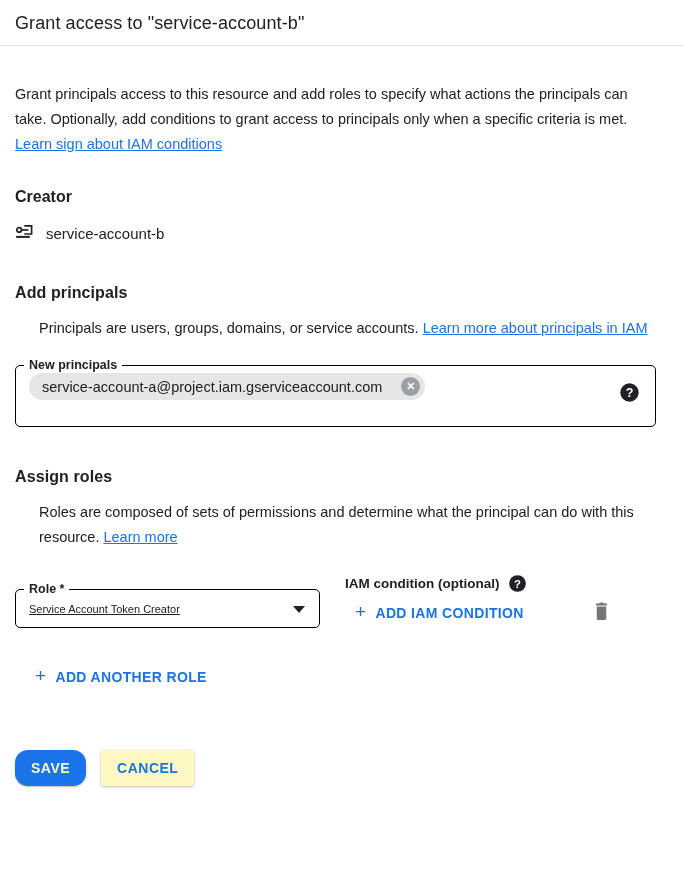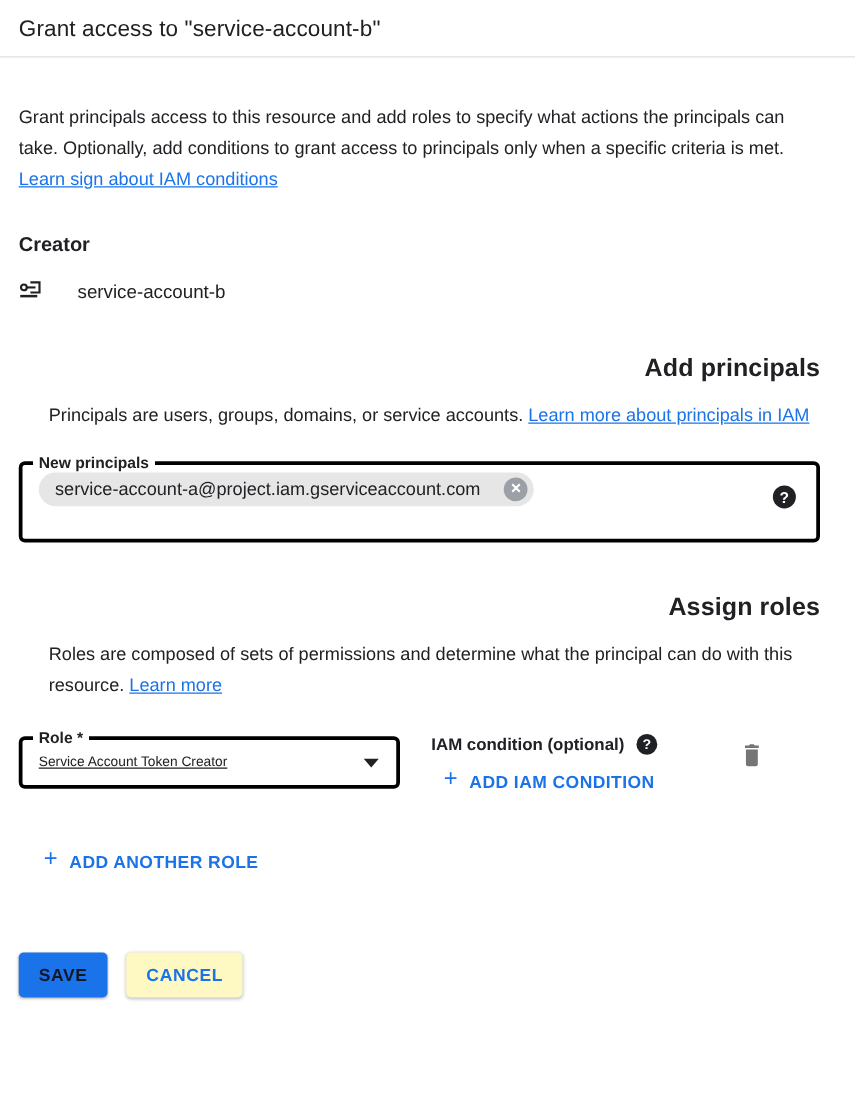--- a/index.html
+++ b/index.html
@@ -14,28 +14,28 @@
   .dialog-header { padding: 13px 16px 11px 15px; border-bottom: 1px solid #e0e0e0; }
   .dialog-title { font-size: 18px; font-weight: 400; color: #202124; letter-spacing: .1px; }
 
   .content { padding: 0 28px 0 15px; }
 
   .intro { margin-top: 36px; font-size: 14.5px; line-height: 25px; color: #202124; }
   a.link { color: #1a73e8; text-decoration: underline; cursor: pointer; }
 
   .section-heading-sm { margin-top: 31px; font-size: 16px; font-weight: 700; }
 
-  .resource-row { margin-top: 17px; display: flex; align-items: center; gap: 27px; font-size: 15px; }
+  .resource-row { margin-top: 17px; display: flex; align-items: center; gap: 11px; font-size: 15px; }
   .resource-row svg { display: block; }
 
-  .section-heading { margin-top: 41px; font-size: 20px; font-weight: 700; letter-spacing: .1px; text-align: right; }
+  .section-heading { margin-top: 41px; font-size: 16px; font-weight: 700; letter-spacing: .1px; }
   .section-desc { margin-top: 14px; font-size: 14.5px; line-height: 25px; margin-left: 24px; }
 
   fieldset.outlined {
-    border: 3px solid #000000; border-radius: 5px;
+    border: 1px solid #000000; border-radius: 5px;
     margin: 17px 0 0 0; padding: 0;
   }
   fieldset.outlined legend {
     font-size: 12.5px; font-weight: 700; color: #202124;
     margin-left: 8px; padding: 0 5px;
   }
   .principals-inner { position: relative; min-height: 54px; padding: 1px 50px 10px 13px; }
   .chip {
     display: inline-flex; align-items: center; gap: 19px;
     background: #e6e6e6; border-radius: 14px;
@@ -43,21 +43,21 @@
     cursor: default;
   }
   .chip-close {
     width: 19px; height: 19px; border-radius: 50%;
     background: #9aa0a6; color: #ffffff;
     font-size: 11px; font-weight: 700; line-height: 19px; text-align: center;
     cursor: pointer; user-select: none;
   }
   .field-help { position: absolute; top: 10px; right: 15px; cursor: pointer; }
 
-  .roles-row { display: flex; align-items: flex-start; margin-top: 21px; }
+  .roles-row { display: flex; align-items: flex-end; margin-top: 21px; }
   .role-col { width: 305px; flex: none; }
   fieldset.role-select { margin-top: 0; cursor: pointer; }
   .role-value-row {
     display: flex; align-items: center; justify-content: space-between;
     padding: 7px 14px 12px 13px; font-size: 11px; text-decoration: underline;
   }
   .dropdown-arrow {
     width: 0; height: 0;
     border-left: 6px solid transparent; border-right: 6px solid transparent;
     border-top: 7px solid #202124;
@@ -78,21 +78,21 @@
   .delete-btn { background: none; border: none; padding: 4px; margin: 6px 41px 0 auto; cursor: pointer; }
 
   .add-role { margin: 33px 0 0 12px; }
 
   .actions { display: flex; gap: 15px; margin: 58px 0 0 0; padding-left: 15px; }
   .btn {
     height: 36px; border-radius: 4px; border: none;
     font-family: inherit; font-size: 14px; font-weight: 700; letter-spacing: .5px;
     padding: 0 16px; cursor: pointer;
   }
-  .btn-primary { background: #1a73e8; color: #0f172a; box-shadow: 0 1px 2px rgba(60,64,67,.35); }
+  .btn-primary { background: #1a73e8; color: #fef9c3; box-shadow: 0 1px 2px rgba(60,64,67,.35); border-radius: 13px; }
   .btn-secondary { background: #fef9c3; color: #1a73e8; box-shadow: 0 1px 3px rgba(60,64,67,.35); }
 
   .help-icon-svg { display: block; }
 </style>
 </head>
 <body>
 
 <div class="dialog">
 
   <div class="dialog-header">

